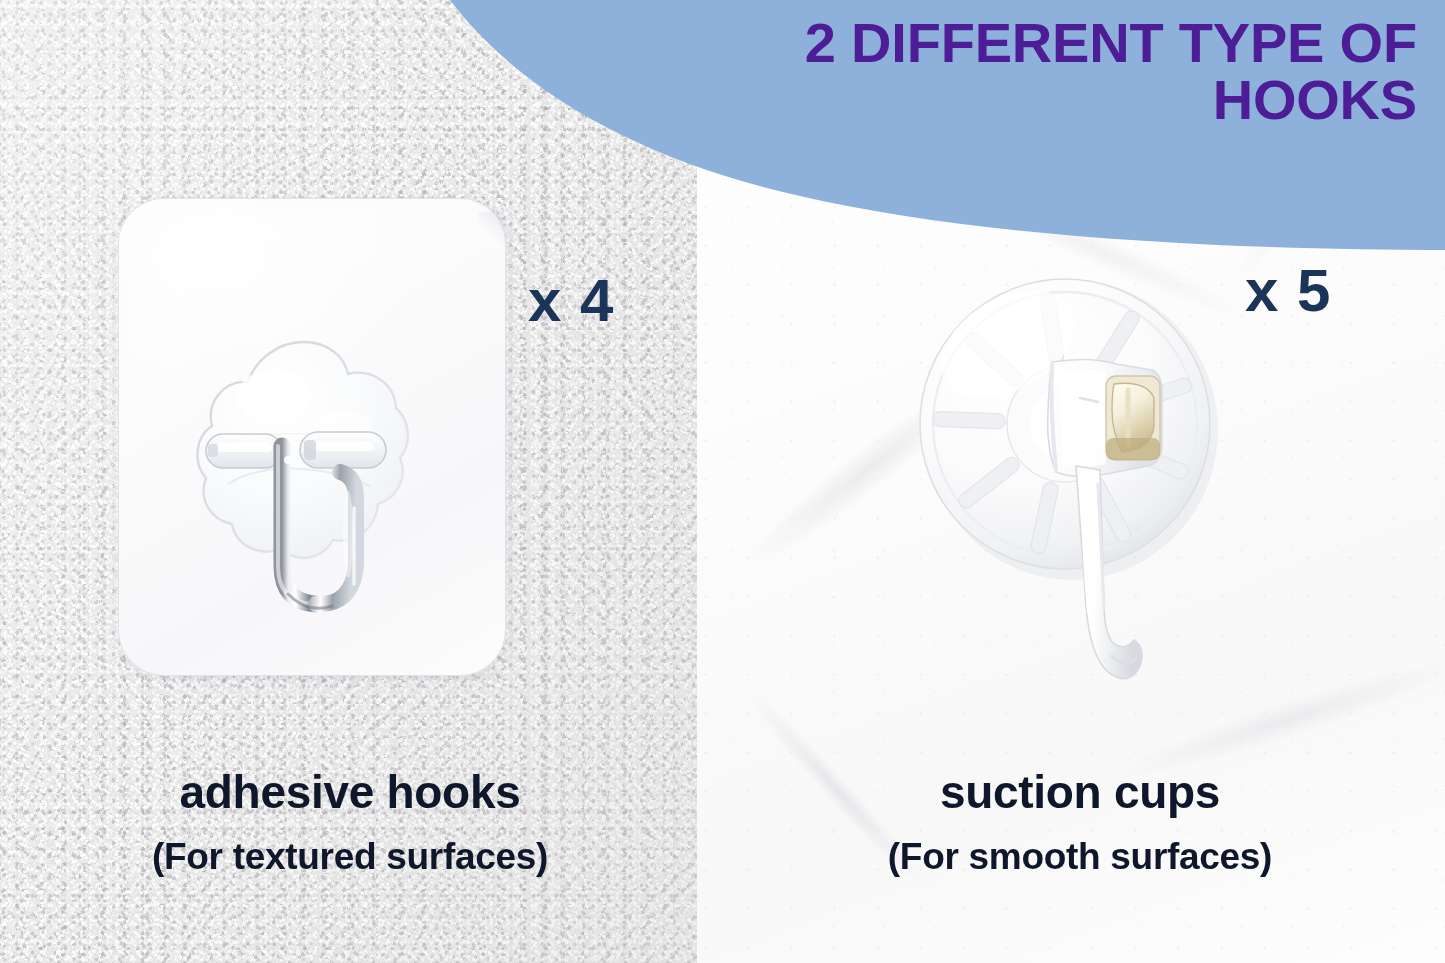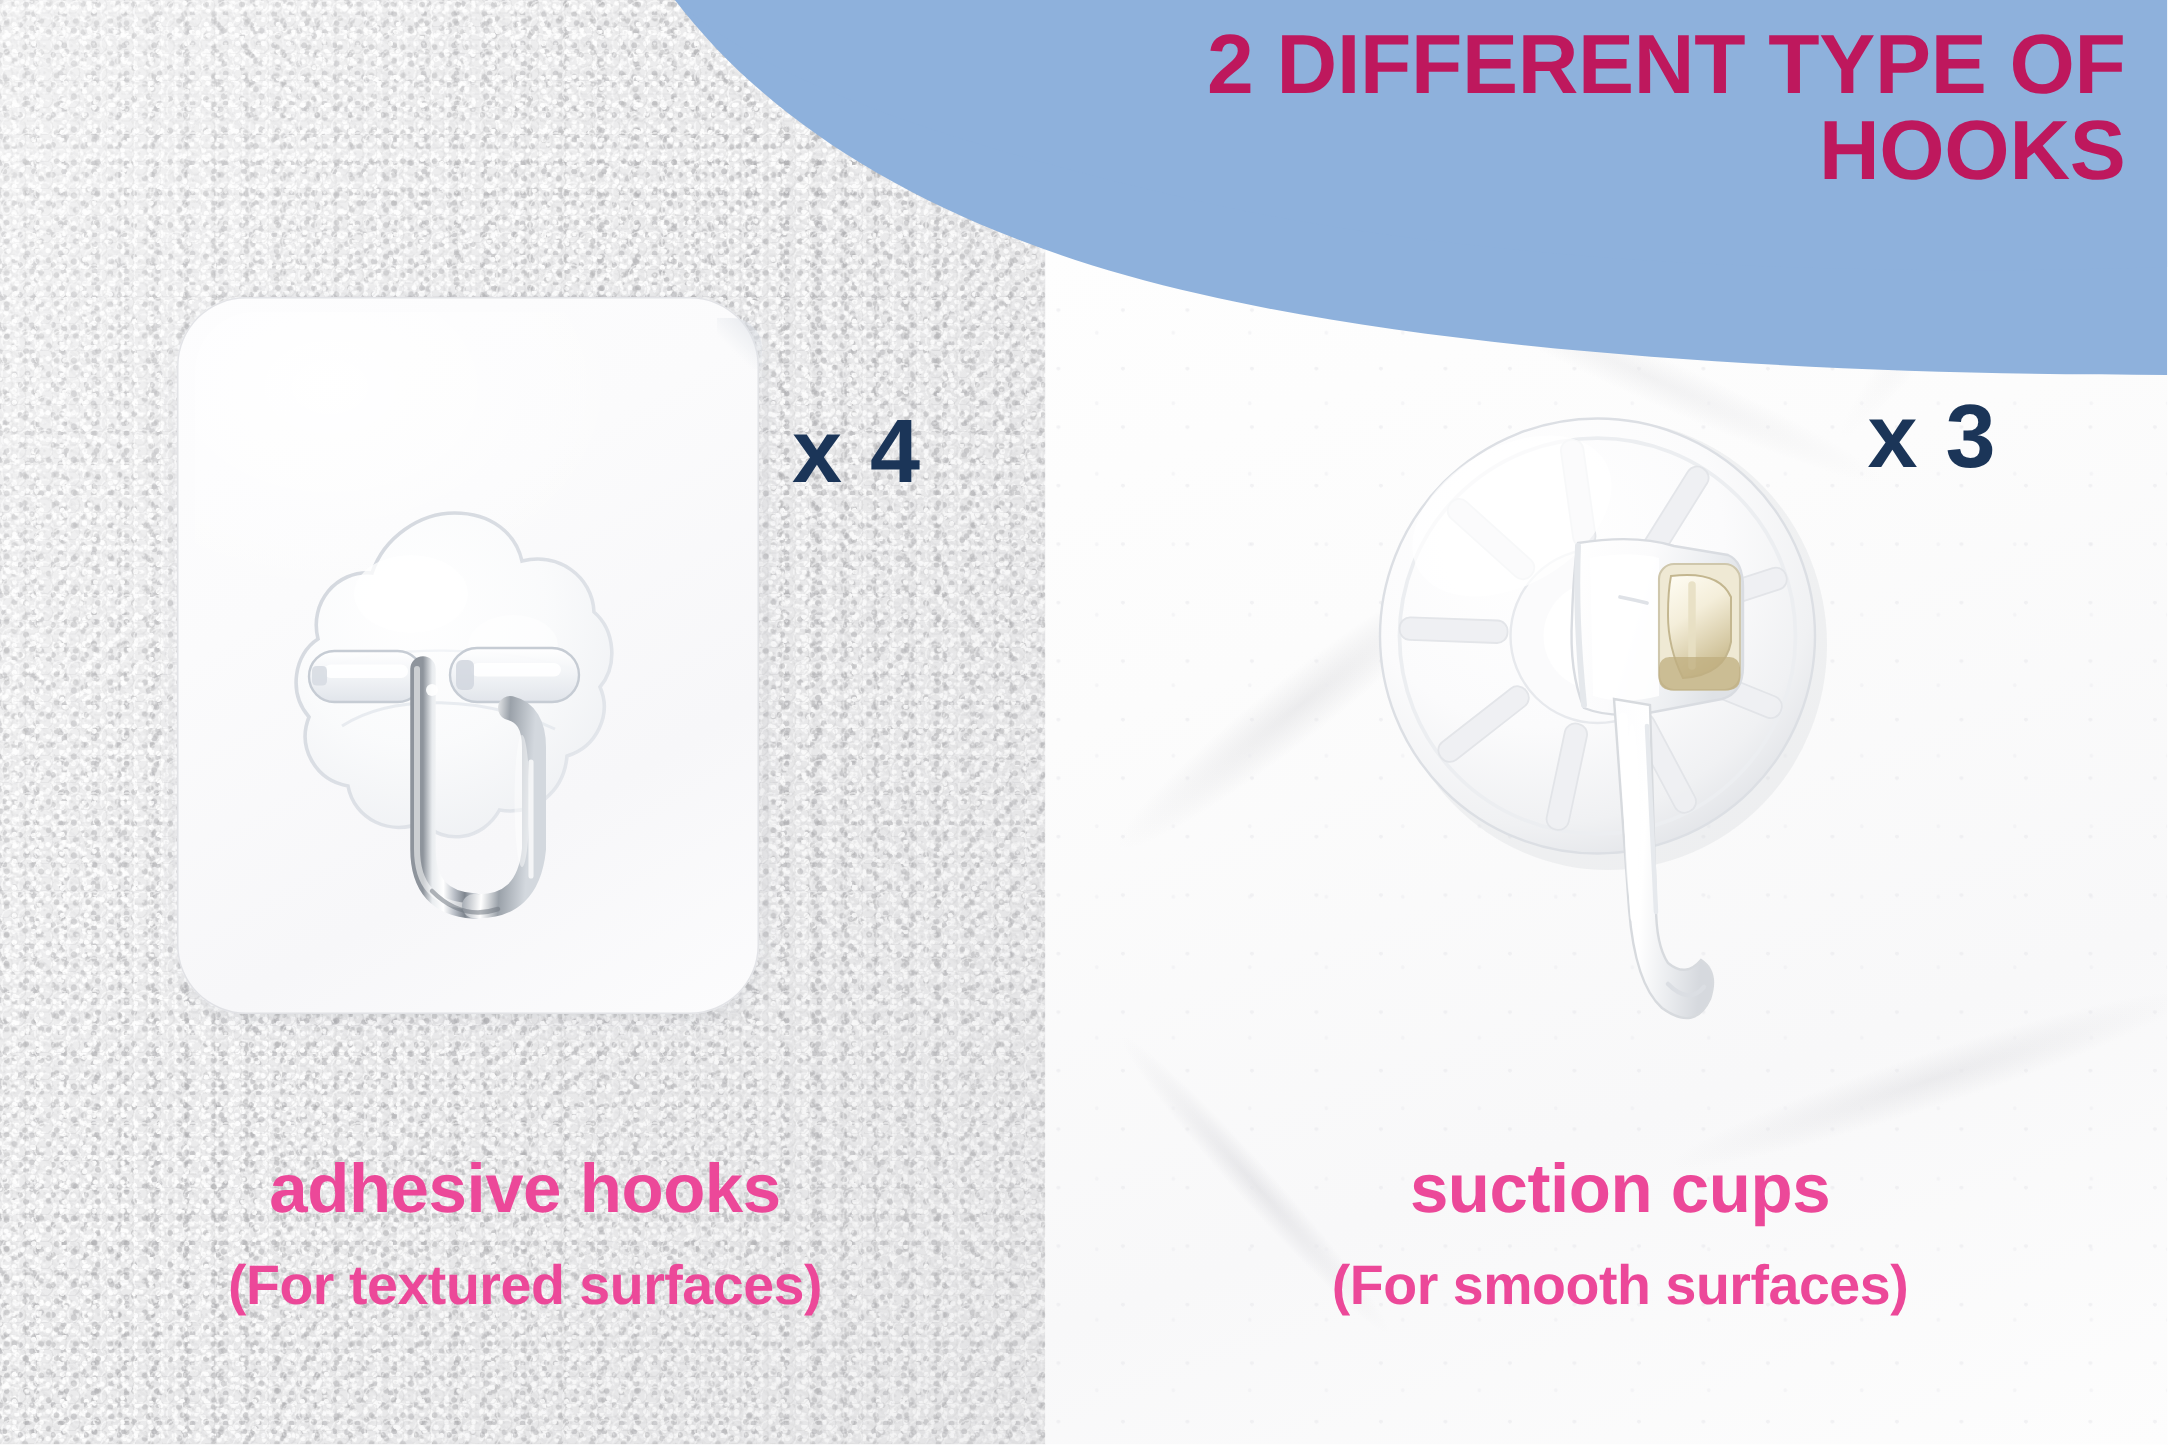--- a/index.html
+++ b/index.html
@@ -99,21 +99,21 @@
   }
 
   
   .banner{
     position:absolute;left:0;top:0;width:1445px;height:250px;
     pointer-events:none;
   }
   .banner svg{display:block;}
   .banner-title{
     position:absolute;right:28px;top:14px;width:820px;
-    color:#be185d;
+    color:#4c1d95;
     font-size:56px;line-height:1.02;
     font-weight:bold;
     letter-spacing:-0.2px;
     text-align:right;
     text-transform:uppercase;
     font-family:"Liberation Sans", sans-serif;
   }
 
   
   .adhesive-wrap{
@@ -158,21 +158,21 @@
     font-family:"Liberation Sans", sans-serif;
     white-space:nowrap;
   }
   .qty-left{left:528px;top:218px;margin-top:48px;}
   .qty-right{left:1245px;top:256px;}
 
   
   .caption{
     position:absolute;
     text-align:center;
-    color:#ec4899;
+    color:#0f172a;
     font-family:"Liberation Sans", sans-serif;
   }
   .caption .c-title{
     font-size:46px;font-weight:bold;line-height:1.06;
     letter-spacing:-0.3px;
     display:block;
   }
   .caption .c-sub{
     font-size:37px;font-weight:bold;line-height:1.1;
     letter-spacing:-0.3px;
@@ -367,21 +367,21 @@
                C 1240 250, 980 238, 800 196
                C 640 160, 520 92, 450 0 Z" fill="#8eb1dc"></path>
       <path d="M450 0 L1445 0 L1445 178
                C 1200 186, 960 172, 790 132
                C 636 96, 516 58, 450 0 Z" fill="#8eb1dc"></path>
     </svg>
     <div class="banner-title">2 DIFFERENT TYPE OF HOOKS</div>
   </div>
 
   <div class="qty qty-left">x 4</div>
-  <div class="qty qty-right">x 3</div>
+  <div class="qty qty-right">x 5</div>
 
   <div class="caption caption-left">
     <span class="c-title">adhesive hooks</span>
     <span class="c-sub">(For textured surfaces)</span>
   </div>
 
   <div class="caption caption-right">
     <span class="c-title">suction cups</span>
     <span class="c-sub">(For smooth surfaces)</span>
   </div>

